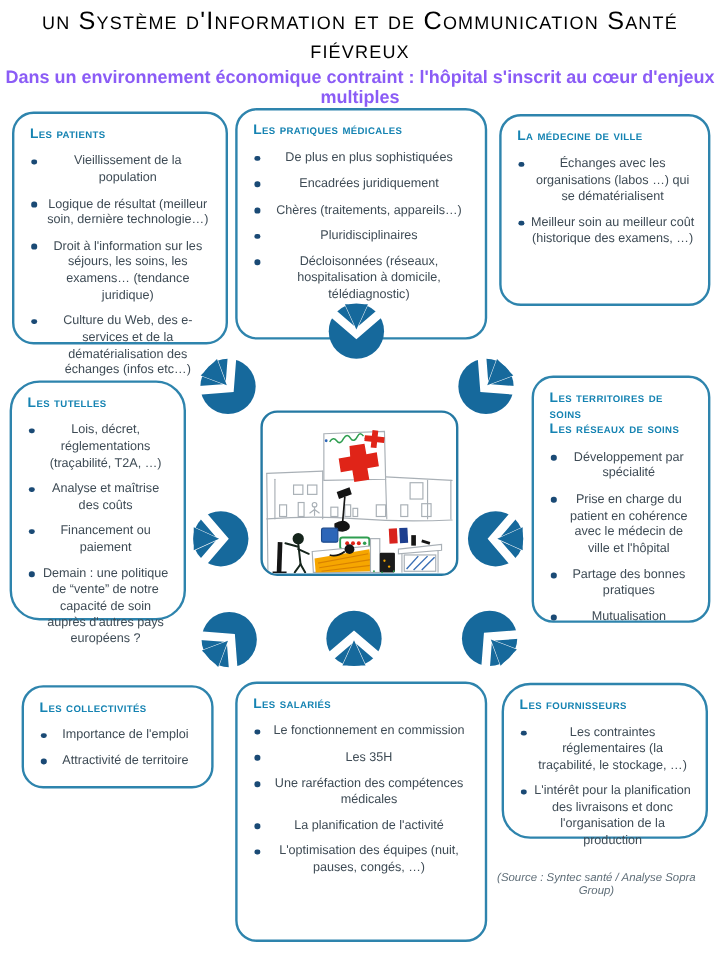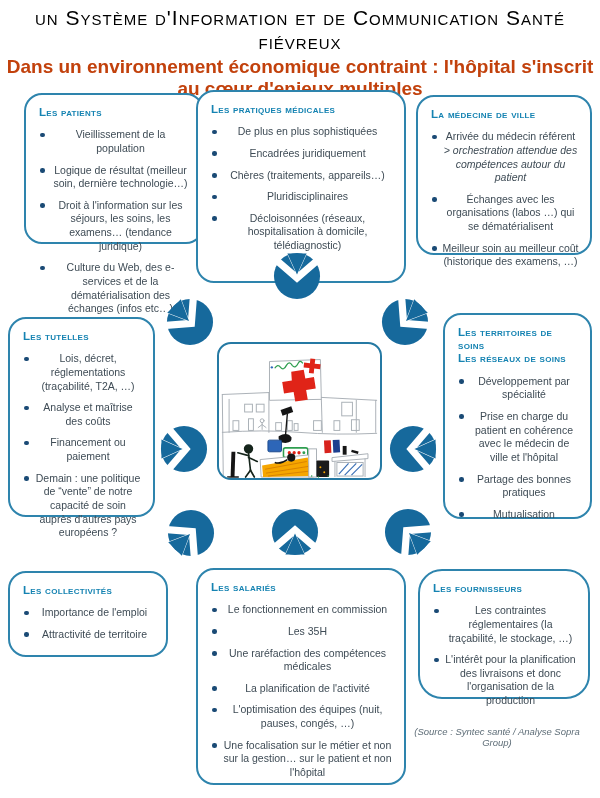--- a/index.html
+++ b/index.html
@@ -3,40 +3,40 @@
 <meta charset="utf-8">
 <style>
   html,body{margin:0;padding:0;background:#fff;}
   #page{position:relative;width:600px;height:798px;background:#fff;overflow:hidden;
         font-family:"Liberation Sans","DejaVu Sans",sans-serif;}
 
   
   .title{position:absolute;top:6px;left:0;right:0;text-align:center;
          font-variant:small-caps;font-size:21px;letter-spacing:1px;color:#000000;}
   .subtitle{position:absolute;top:56px;left:0;right:0;text-align:center;
-            font-weight:bold;font-size:19px;color:#c2410c;}
+            font-weight:bold;font-size:15px;color:#8b5cf6;}
 
   
   .panel{position:absolute;background:#fff;border:2px solid #2e84ad;border-radius:18px;
          padding:11px 11px 8px 13px;box-sizing:border-box;}
   .panel h3{margin:0 0 9px 0;font-size:11.5px;font-weight:bold;font-variant:small-caps;
             letter-spacing:.3px;color:#1583b2;line-height:1.15;}
   .panel ul{list-style:none;margin:0;padding:0;text-align:center;}
   .panel li{position:relative;padding-left:11px;margin-bottom:8px;
             font-size:10.5px;line-height:1.3;color:#3e4b55;}
   .panel li::before{content:"";position:absolute;left:1px;top:4.5px;width:4.5px;height:4.5px;
             border-radius:50%;background:#1a4a75;}
   .it{font-style:italic;display:block;}
 
-  #box-patients{left:24px;top:93px;width:180px;height:151px;}
+  #box-patients{left:10px;top:93px;width:180px;height:194px;}
   #box-pratiques{left:196px;top:90px;width:210px;height:193px;}
   #box-medecine{left:416px;top:95px;width:176px;height:160px;}
-  #box-tutelles{left:8px;top:317px;width:147px;height:200px;}
+  #box-tutelles{left:8px;top:317px;width:147px;height:200px;border-radius:25px;}
   #box-territoires{left:443px;top:313px;width:149px;height:206px;}
-  #box-collectivites{left:8px;top:571px;width:160px;height:86px;}
+  #box-collectivites{left:18px;top:571px;width:160px;height:86px;}
   #box-salaries{left:196px;top:568px;width:210px;height:217px;}
   #box-fournisseurs{left:418px;top:569px;width:172px;height:130px;border-radius:24px;}
 
   
   #center-art{position:absolute;left:217px;top:342px;width:165px;height:138px;
               border:2px solid #2579a3;border-radius:14px;background:#fff;
               box-sizing:border-box;overflow:hidden;}
   #center-art svg{display:block;width:100%;height:100%;}
 
   
@@ -90,24 +90,20 @@
       <li>Encadrées juridiquement</li>
       <li>Chères (traitements, appareils…)</li>
       <li>Pluridisciplinaires</li>
       <li>Décloisonnées (réseaux, hospitalisation à domicile, télédiagnostic)</li>
     </ul>
   </div>
 
   <div class="panel" id="box-medecine">
     <h3>La médecine de ville</h3>
     <ul>
-      <li>
-        <span>Arrivée du médecin référent</span>
-        <span class="it">&gt; orchestration attendue des compétences autour du patient</span>
-      </li>
       <li>Échanges avec les organisations (labos …) qui se dématérialisent</li>
       <li>Meilleur soin au meilleur coût (historique des examens, …)</li>
     </ul>
   </div>
 
   <div class="panel" id="box-tutelles">
     <h3>Les tutelles</h3>
     <ul>
       <li>Lois, décret, réglementations (traçabilité, T2A, …)</li>
       <li>Analyse et maîtrise des coûts</li>
@@ -138,21 +134,20 @@
   </div>
 
   <div class="panel" id="box-salaries">
     <h3>Les salariés</h3>
     <ul>
       <li>Le fonctionnement en commission</li>
       <li>Les 35H</li>
       <li>Une raréfaction des compétences médicales</li>
       <li>La planification de l'activité</li>
       <li>L'optimisation des équipes (nuit, pauses, congés, …)</li>
-      <li>Une focalisation sur le métier et non sur la gestion… sur le patient et non l'hôpital</li>
     </ul>
   </div>
 
   <div class="panel" id="box-fournisseurs">
     <h3>Les fournisseurs</h3>
     <ul>
       <li>Les contraintes réglementaires (la traçabilité, le stockage, …)</li>
       <li>L'intérêt pour la planification des livraisons et donc l'organisation de la production</li>
     </ul>
   </div>

